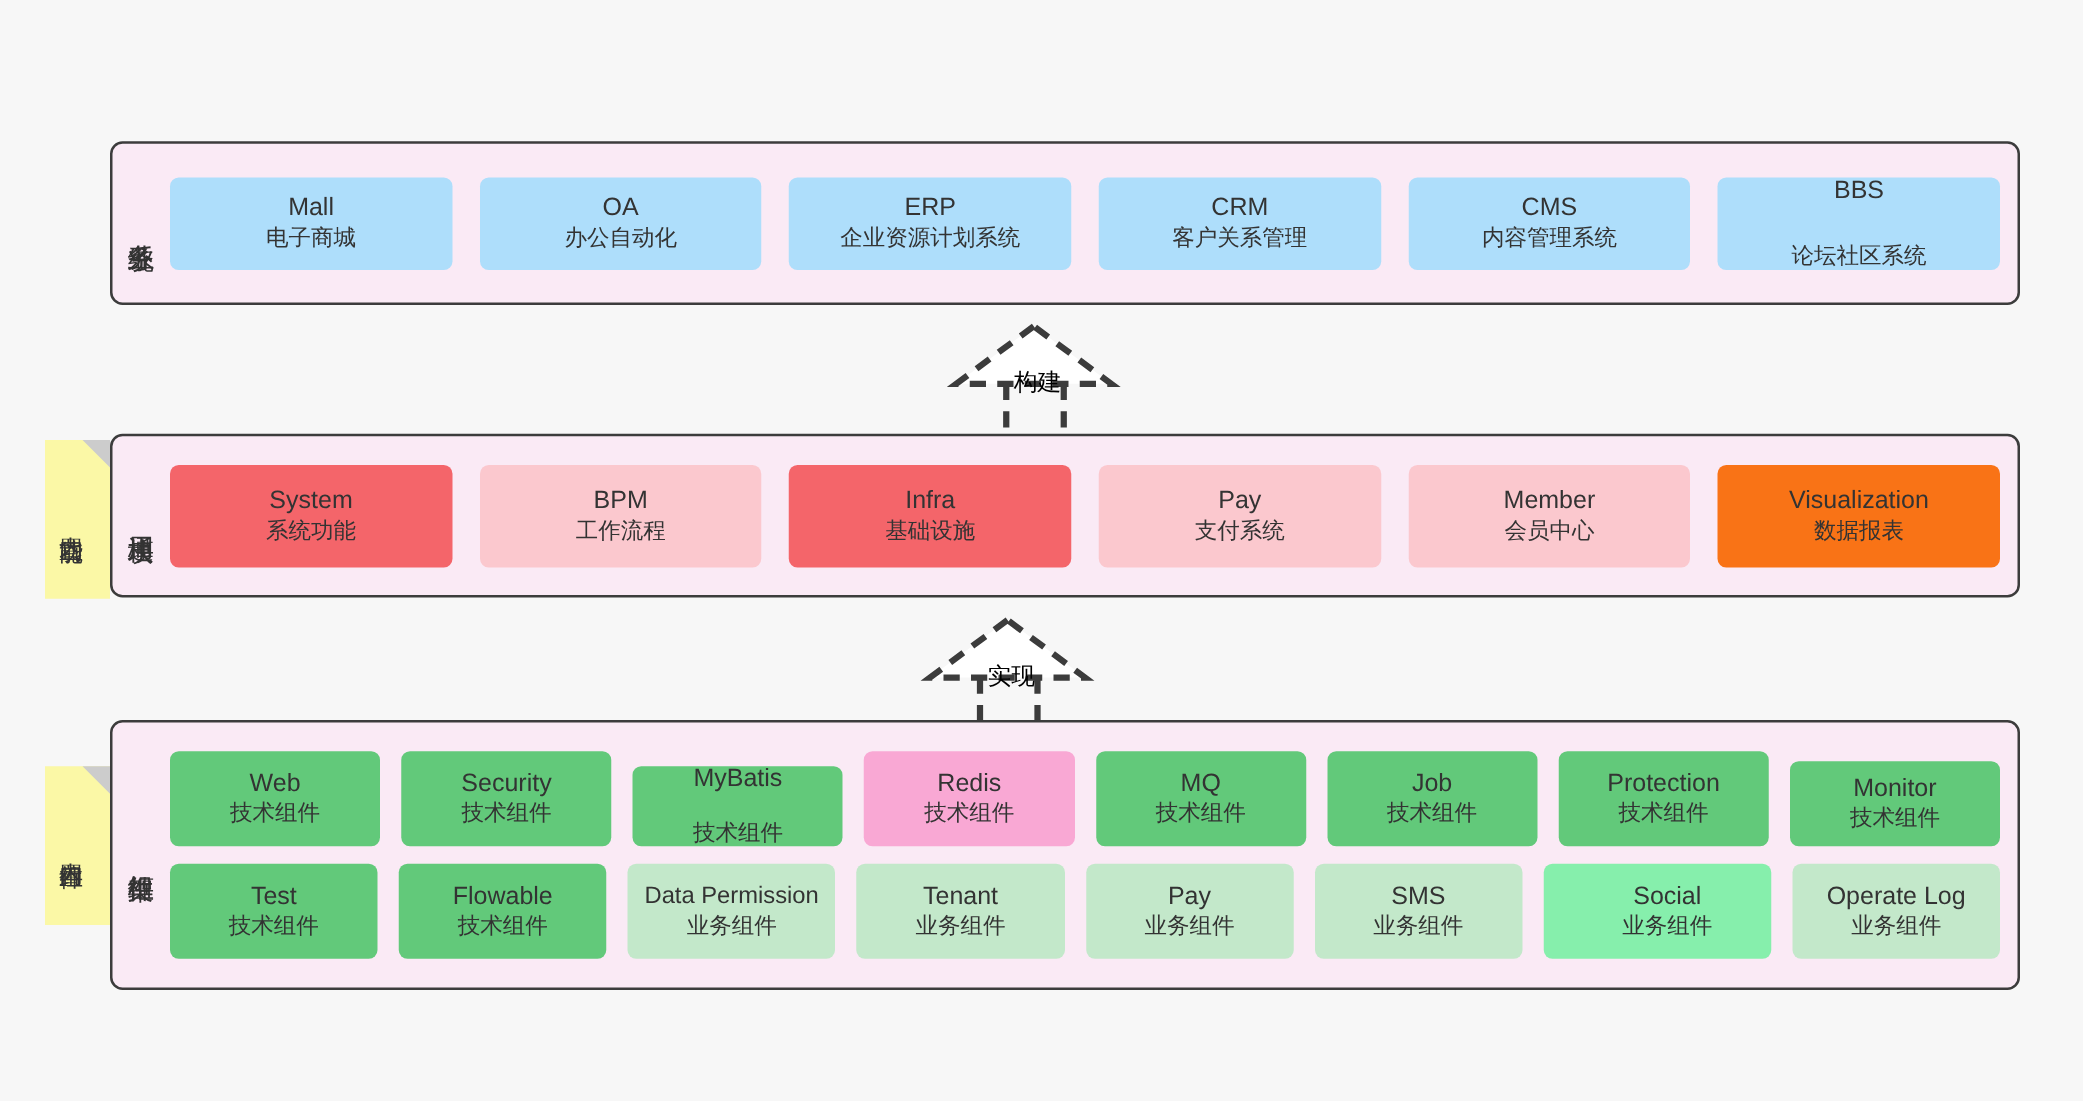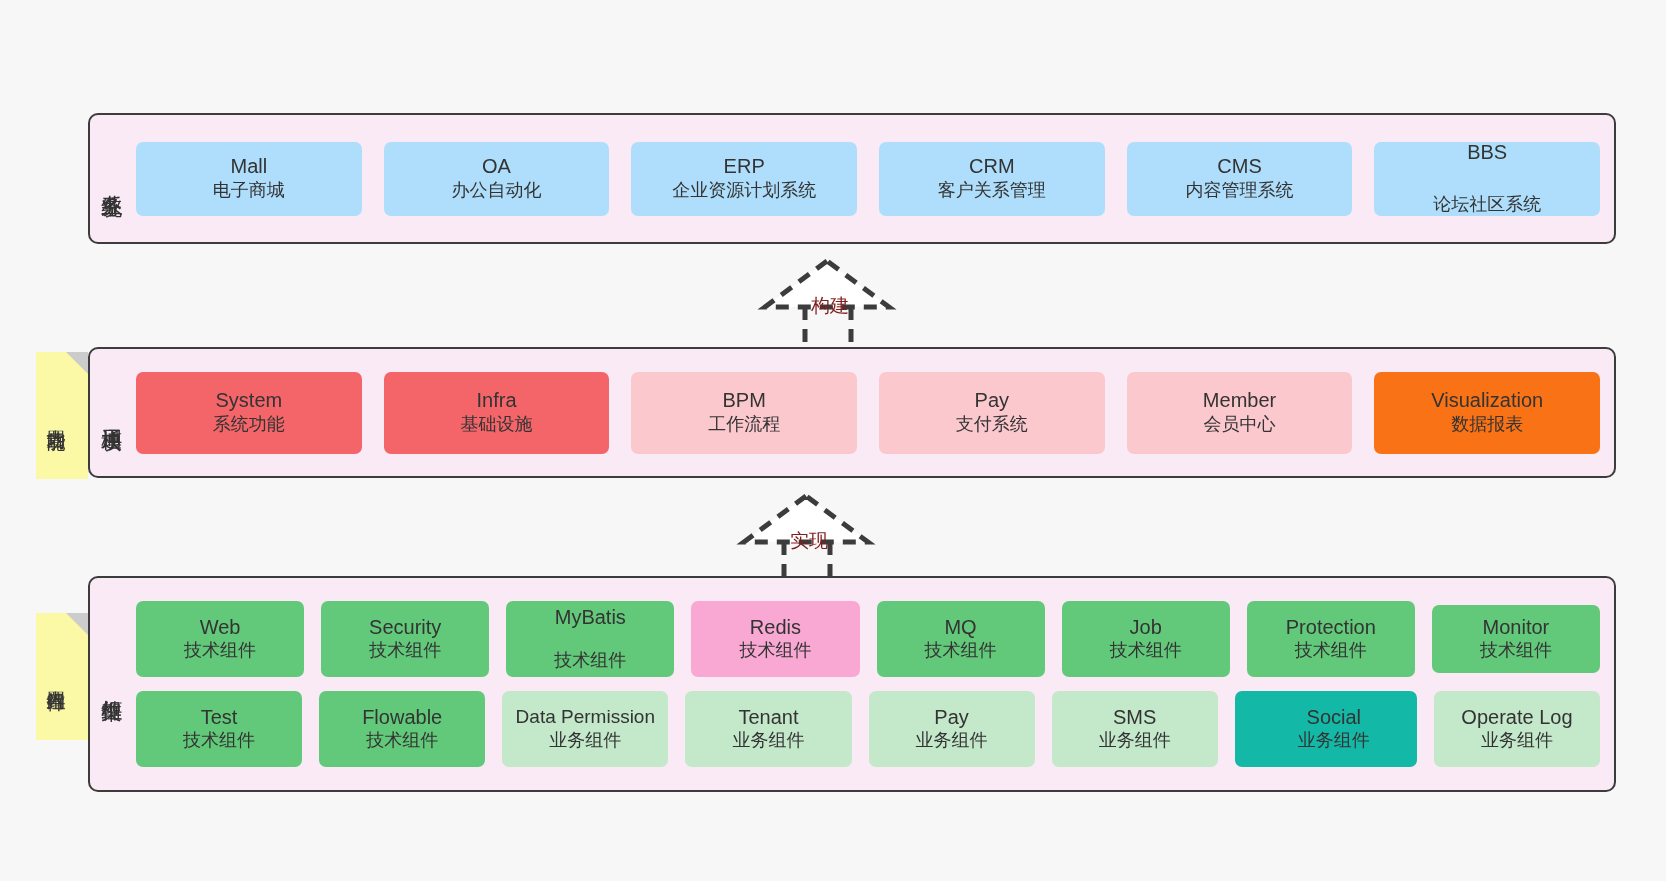--- a/index.html
+++ b/index.html
@@ -57,21 +57,21 @@
     flex-direction: column;
     justify-content: center;
     padding: 0 14px 0 2px;
     gap: 16px;
   }
 
   .card-row {
     display: flex;
     flex-direction: row;
     gap: 22px;
-    align-items: center;
+    align-items: flex-end;
     border-radius: 24px;
   }
 
   .card {
     flex: 1 1 0;
     border-radius: 7px;
     display: flex;
     flex-direction: column;
     align-items: center;
     justify-content: center;
@@ -126,21 +126,21 @@
   }
 
   
   .connector {
     position: absolute;
     z-index: 2;
   }
   .connector .conn-label {
     position: absolute;
     font-size: 19px;
-    color: #7f1d1d;
+    color: #000000;
     background: transparent;
     white-space: nowrap;
     left: 50%;
     transform: translateX(-50%);
     top: 38px;
     padding: 0 2px;
   }
 </style>
 </head>
 <body>
@@ -196,27 +196,27 @@
   </div>
 
   <div class="layer-panel" id="layer-common-modules" style="left:88px; top:347px; width:1528px; height:131px;">
     <div class="layer-label">通用模块</div>
     <div class="cards-area">
       <div class="card-row">
         <div class="card" style="background:#f4656a; height:82px;">
           <span class="card-title">System</span>
           <span class="card-sub">系统功能</span>
         </div>
+        <div class="card" style="background:#fbc8ce; height:82px;">
+          <span class="card-title">BPM</span>
+          <span class="card-sub">工作流程</span>
+        </div>
         <div class="card" style="background:#f4656a; height:82px;">
           <span class="card-title">Infra</span>
           <span class="card-sub">基础设施</span>
-        </div>
-        <div class="card" style="background:#fbc8ce; height:82px;">
-          <span class="card-title">BPM</span>
-          <span class="card-sub">工作流程</span>
         </div>
         <div class="card" style="background:#fbc8ce; height:82px;">
           <span class="card-title">Pay</span>
           <span class="card-sub">支付系统</span>
         </div>
         <div class="card" style="background:#fbc8ce; height:82px;">
           <span class="card-title">Member</span>
           <span class="card-sub">会员中心</span>
         </div>
         <div class="card" style="background:#f97316; height:82px;">
@@ -247,21 +247,21 @@
 
       <div class="card-row" style="gap:17px;">
         <div class="card" style="background:#62c97a; height:76px;">
           <span class="card-title">Web</span>
           <span class="card-sub">技术组件</span>
         </div>
         <div class="card" style="background:#62c97a; height:76px;">
           <span class="card-title">Security</span>
           <span class="card-sub">技术组件</span>
         </div>
-        <div class="card" style="background:#62c97a; height:76px;gap:20px;">
+        <div class="card" style="background:#62c97a; height:64px;gap:20px;">
           <span class="card-title">MyBatis</span>
           <span class="card-sub">技术组件</span>
         </div>
         <div class="card" style="background:#f9a8d4; height:76px;">
           <span class="card-title">Redis</span>
           <span class="card-sub">技术组件</span>
         </div>
         <div class="card" style="background:#62c97a; height:76px;">
           <span class="card-title">MQ</span>
           <span class="card-sub">技术组件</span>
@@ -298,21 +298,21 @@
           <span class="card-sub">业务组件</span>
         </div>
         <div class="card" style="background:#c3e8ca; height:76px;">
           <span class="card-title">Pay</span>
           <span class="card-sub">业务组件</span>
         </div>
         <div class="card" style="background:#c3e8ca; height:76px;">
           <span class="card-title">SMS</span>
           <span class="card-sub">业务组件</span>
         </div>
-        <div class="card" style="background:#14b8a6; height:76px;padding-left:20px;">
+        <div class="card" style="background:#86efac; height:76px;padding-left:20px;">
           <span class="card-title">Social</span>
           <span class="card-sub">业务组件</span>
         </div>
         <div class="card" style="background:#c3e8ca; height:76px;">
           <span class="card-title">Operate Log</span>
           <span class="card-sub">业务组件</span>
         </div>
       </div>
 
     </div>

